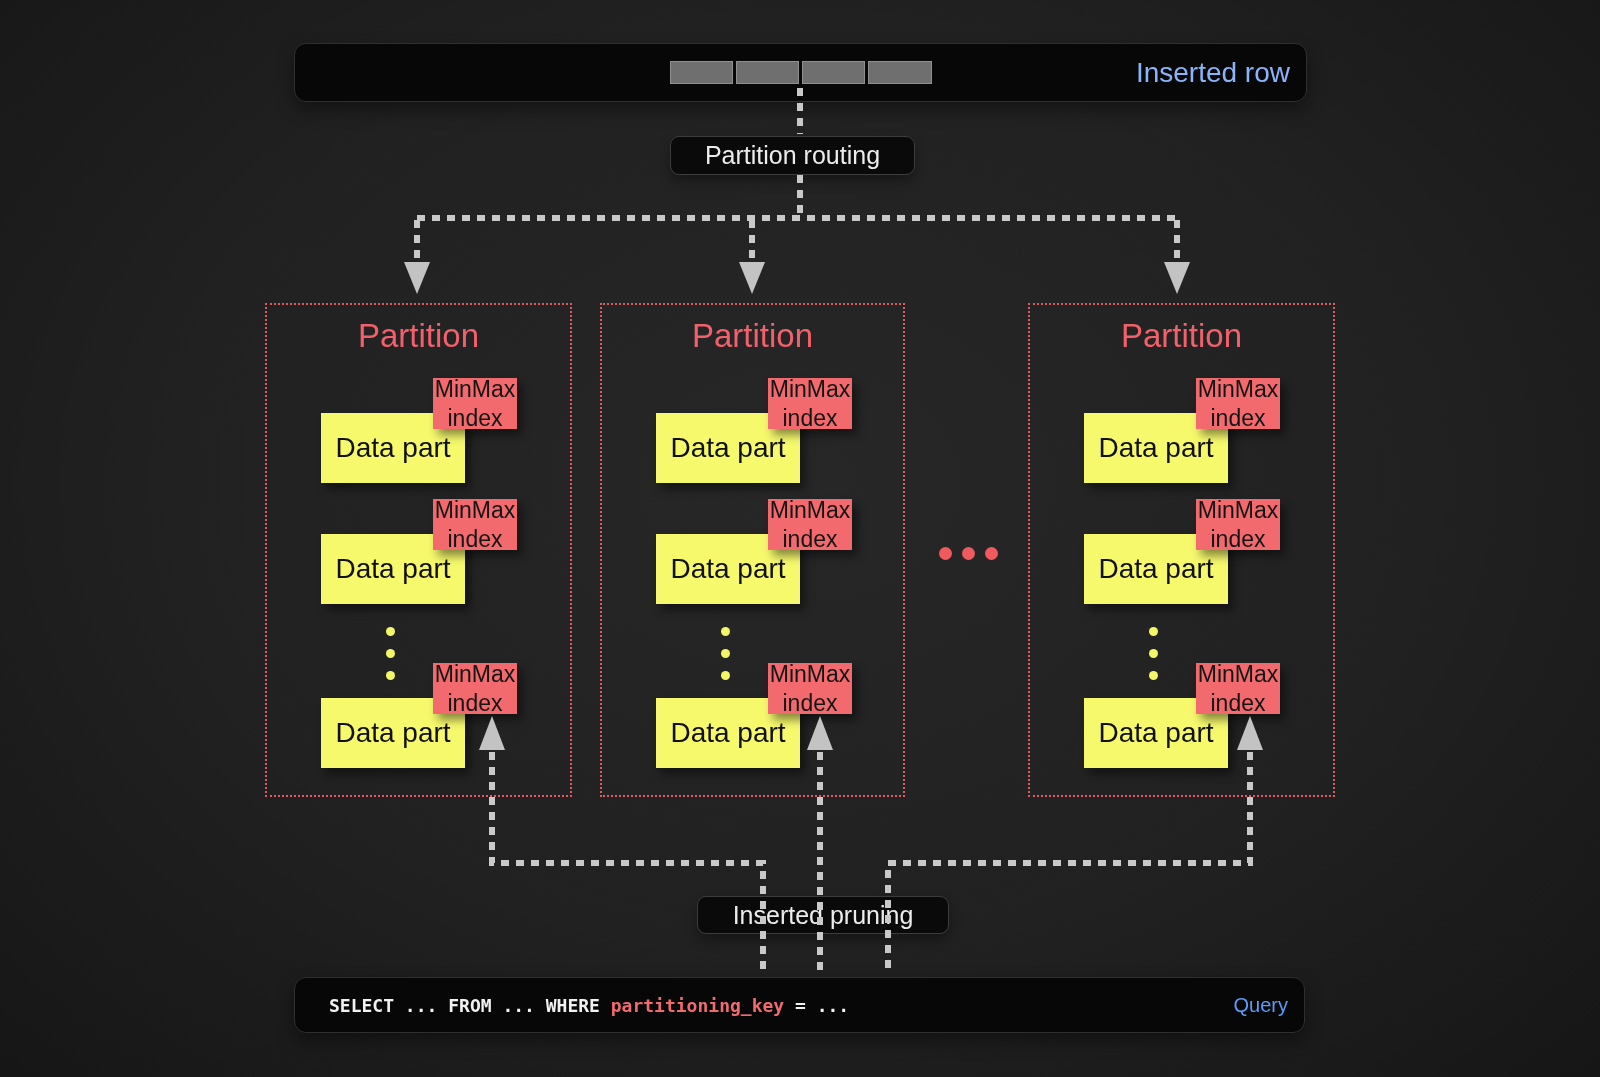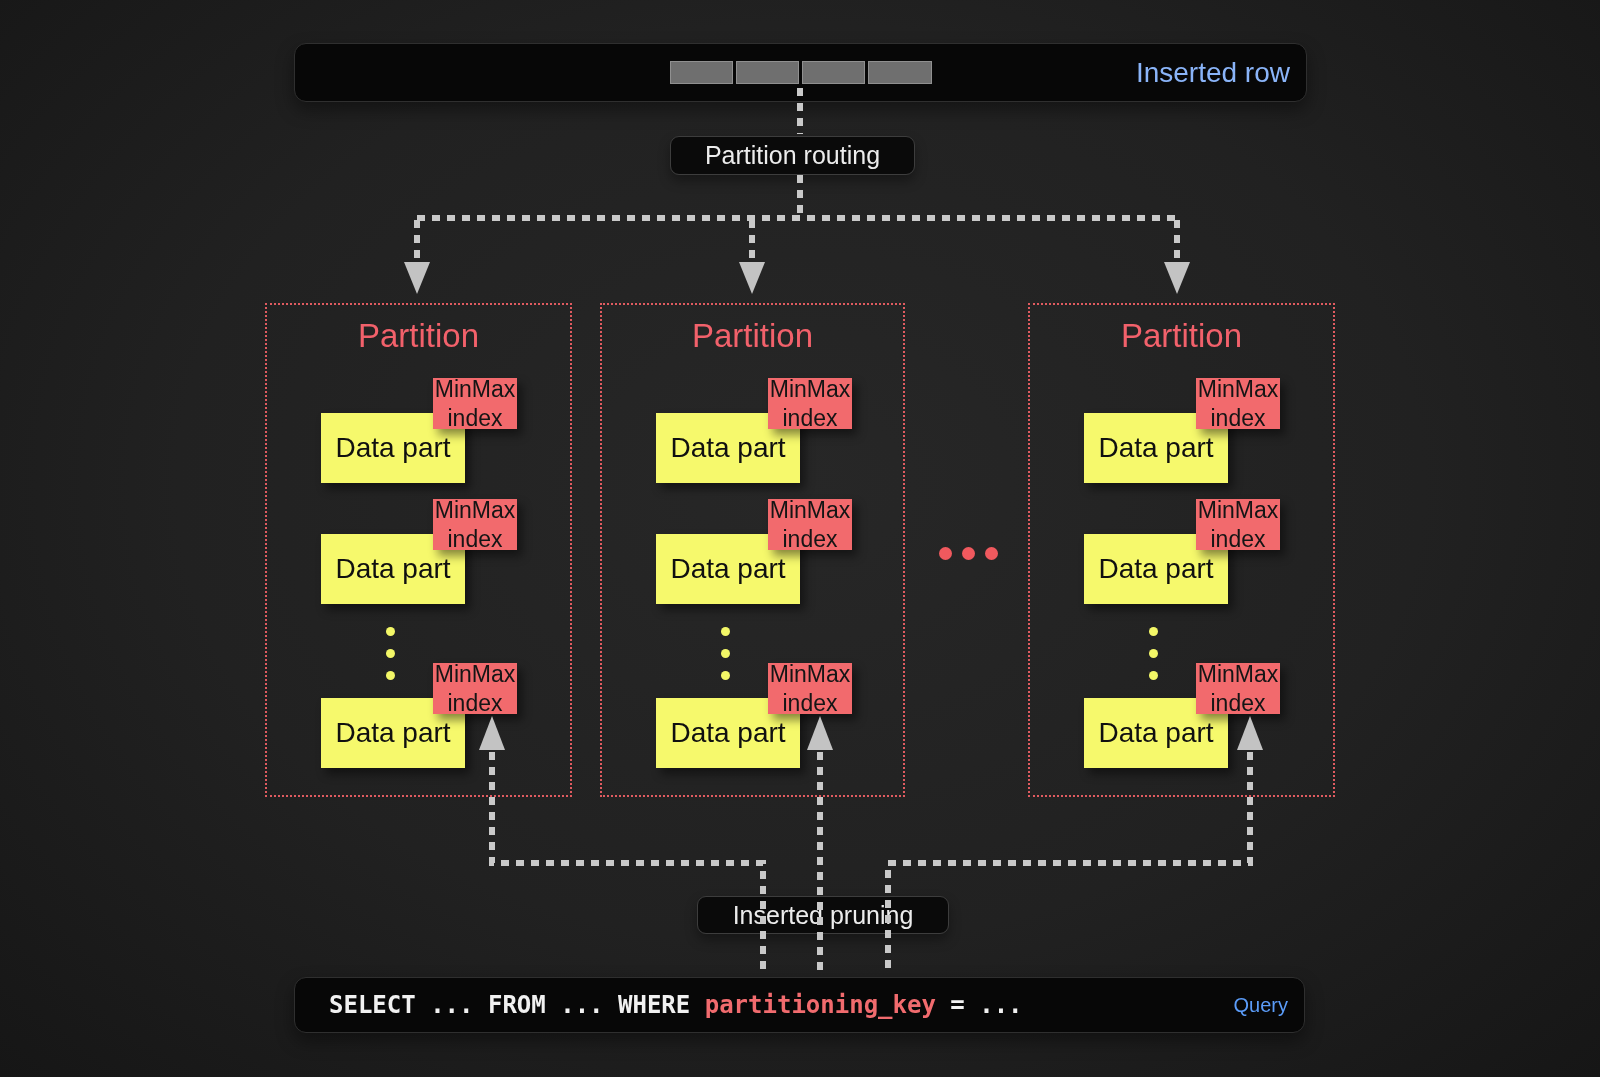--- a/index.html
+++ b/index.html
@@ -19,21 +19,21 @@
     display:flex;align-items:center;justify-content:space-between;
     padding:0 16px 0 34px;box-sizing:border-box;
   }
   .inserted-label{
     position:absolute;right:16px;top:0;height:100%;display:flex;align-items:center;
     color:#8ab4f8;font-size:28px;
   }
   .query-label{color:#5b9cf8;font-size:20px;}
   .sql{
     font-family:"DejaVu Sans Mono","Liberation Mono",monospace;
-    font-weight:bold;font-size:24px;color:#f1f1f1;white-space:pre;
+    font-weight:bold;font-size:18px;color:#f1f1f1;white-space:pre;
   }
   .sql .hl{color:#f16b6e;}
   
   .row-bar{
     position:absolute;left:50%;top:17px;transform:translateX(-50%);
     width:262px;height:23px;display:flex;gap:3px;
   }
   .row-cell{flex:1;background:#6f6f6f;border:1px solid #909090;box-sizing:border-box;}
   
   .step-label{

